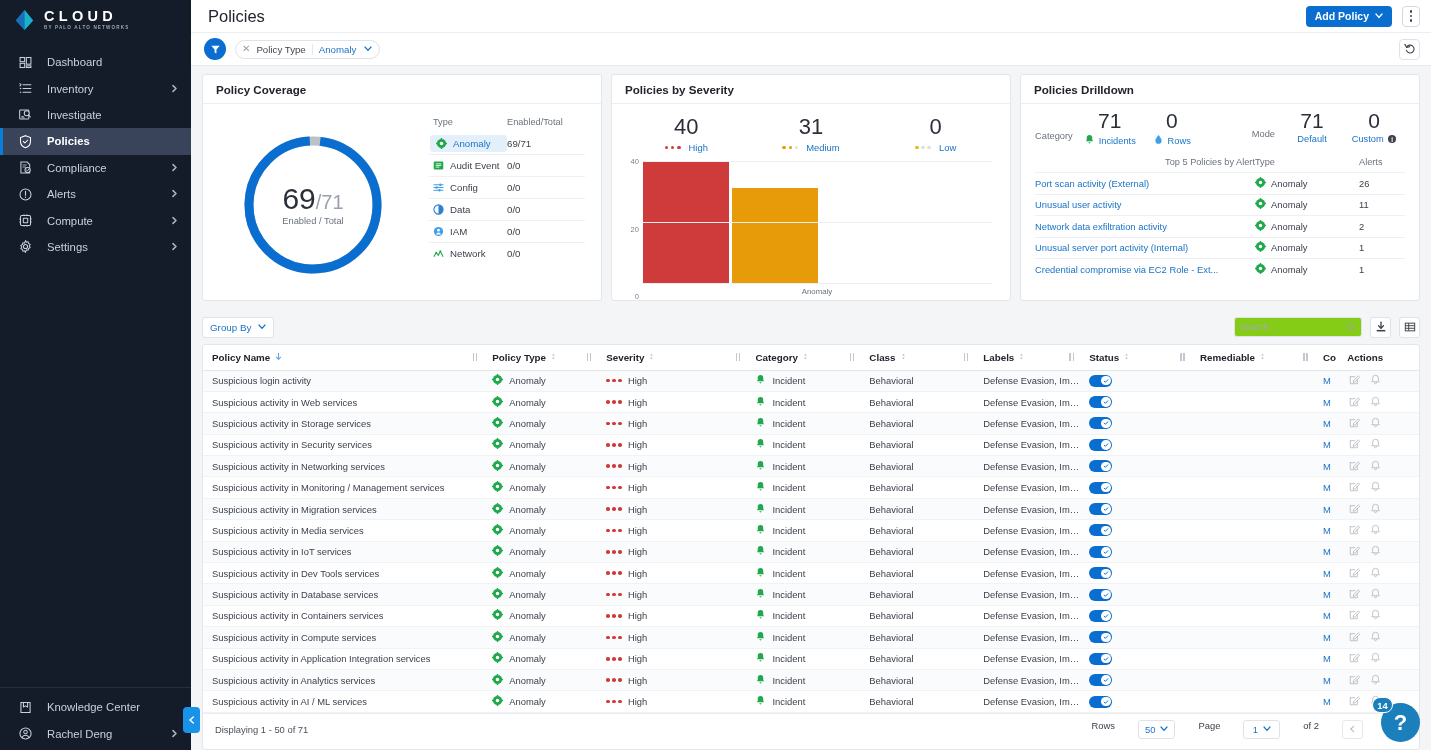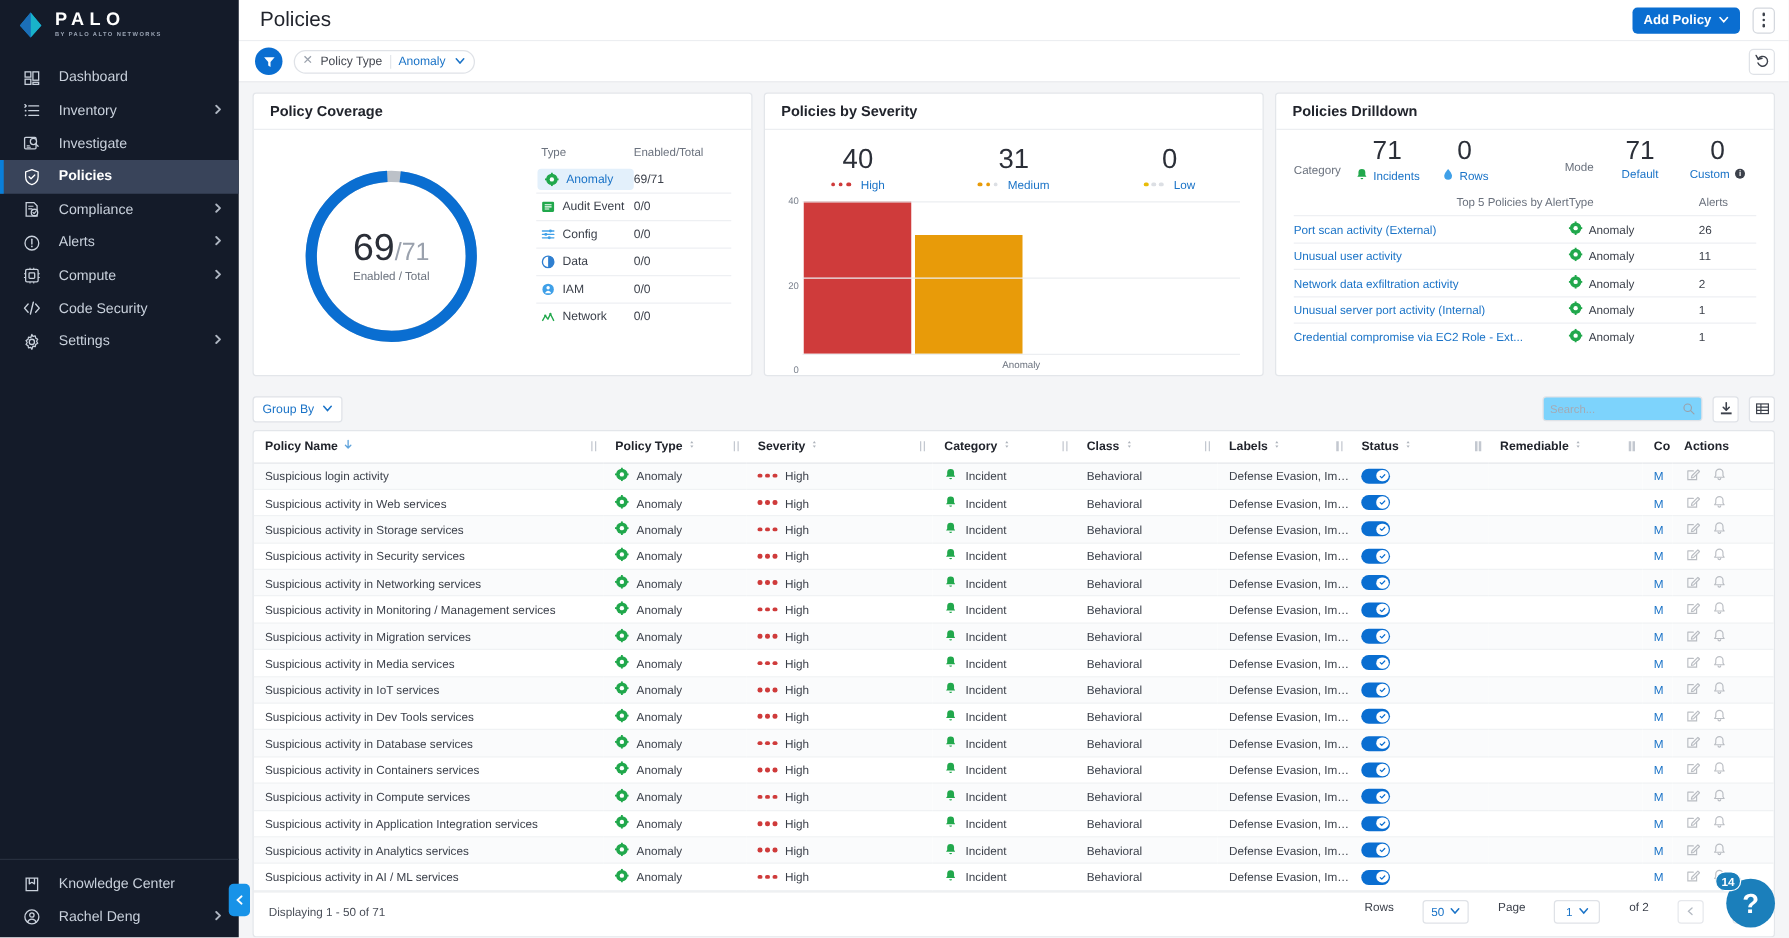--- a/index.html
+++ b/index.html
@@ -188,21 +188,21 @@
   .table-panel { flex: 1; margin-top: 9px; display: flex; flex-direction: column; min-height: 0; }
   .table-toolbar {
     height: 34px; display: flex; align-items: center; flex: 0 0 34px; gap: 8px;
   }
   .groupby {
     height: 21px; border: 1px solid #dfe2e7; background: #fff; border-radius: 3px;
     display: flex; align-items: center; gap: 7px; padding: 0 7px; cursor: pointer;
     font-size: 9.8px; color: #1a73c7;
   }
   .search-box {
-    margin-left: auto; width: 128px; height: 20px; border: 1px solid #dfe2e7; background: #7dd3fc;
+    margin-left: auto; width: 128px; height: 20px; border: 1px solid #dfe2e7; background: #84cc16;
     border-radius: 3px; display: flex; align-items: center; padding: 0 5px;
   }
   .search-box input {
     flex: 1; border: none; outline: none; font-size: 9px; color: #3c414b;
     font-family: "Liberation Sans", sans-serif; background: transparent; min-width: 0;
   }
   .search-box input::placeholder { color: #a4aab4; }
   .icon-btn {
     width: 21px; height: 21px; border: 1px solid #dfe2e7; border-radius: 3px; background: #fff;
     display: flex; align-items: center; justify-content: center; cursor: pointer; flex: 0 0 21px;
@@ -276,21 +276,21 @@
 <div class="app">
 
   <aside class="sidebar">
     <div class="logo-area">
       <svg class="logo-mark" viewBox="0 0 22 23">
         <path d="M11 1 L20 12 L11 22 L2 12 Z" fill="#0a8fd8"></path>
         <path d="M11 1 L20 12 L11 22 Z" fill="#19b3c9"></path>
         <path d="M2 12 L11 1 L11 22 Z" fill="#1b6fb8"></path>
       </svg>
       <div class="logo-text">
-        <div class="logo-title">PALO</div>
+        <div class="logo-title">CLOUD</div>
         <div class="logo-sub">BY PALO ALTO NETWORKS</div>
       </div>
     </div>
 
     <nav class="nav" id="nav-main">
         <div class="nav-item">
           <span class="nav-icon">
             <svg width="15" height="15" viewBox="0 0 18 18" fill="none">
               <rect x="2.5" y="3" width="5.5" height="5" stroke="#c9d1dc" stroke-width="1.25"></rect>
               <rect x="10" y="3" width="5.5" height="8" stroke="#c9d1dc" stroke-width="1.25"></rect>
@@ -370,28 +370,20 @@
             </svg>
           </span>
           <span class="nav-label">Compute</span>
           <span><svg class="nav-chev" viewBox="0 0 9 9">
               <path d="M3 1.6L6 4.5L3 7.4" stroke="#c9d1dc" stroke-width="1.5" fill="none" stroke-linecap="round" stroke-linejoin="round"></path>
             </svg></span>
         </div>
         <div class="nav-item">
           <span class="nav-icon">
             <svg width="15" height="15" viewBox="0 0 18 18" fill="none">
-              <path d="M5.4 5L1.9 9l3.5 4M12.6 5L16.1 9l-3.5 4M10.4 3.4L7.6 14.6" stroke="#c9d1dc" stroke-width="1.35" stroke-linecap="round" stroke-linejoin="round"></path>
-            </svg>
-          </span>
-          <span class="nav-label">Code Security</span>
-        </div>
-        <div class="nav-item">
-          <span class="nav-icon">
-            <svg width="15" height="15" viewBox="0 0 18 18" fill="none">
               <circle cx="9" cy="9" r="2.5" stroke="#c9d1dc" stroke-width="1.25"></circle>
               <path d="M9 1.9l1.1 1.9 2.1-.5.5 2.1 1.9 1.1-1.1 1.9 1.1 1.9-1.9 1.1-.5 2.1-2.1-.5L9 16.1 7.9 14.2l-2.1.5-.5-2.1L3.4 11.5 4.5 9.6 3.4 7.7l1.9-1.1.5-2.1 2.1.5z" stroke="#c9d1dc" stroke-width="1.25" stroke-linejoin="round"></path>
             </svg>
           </span>
           <span class="nav-label">Settings</span>
           <span><svg class="nav-chev" viewBox="0 0 9 9">
               <path d="M3 1.6L6 4.5L3 7.4" stroke="#c9d1dc" stroke-width="1.5" fill="none" stroke-linecap="round" stroke-linejoin="round"></path>
             </svg></span>
         </div>
       </nav>

